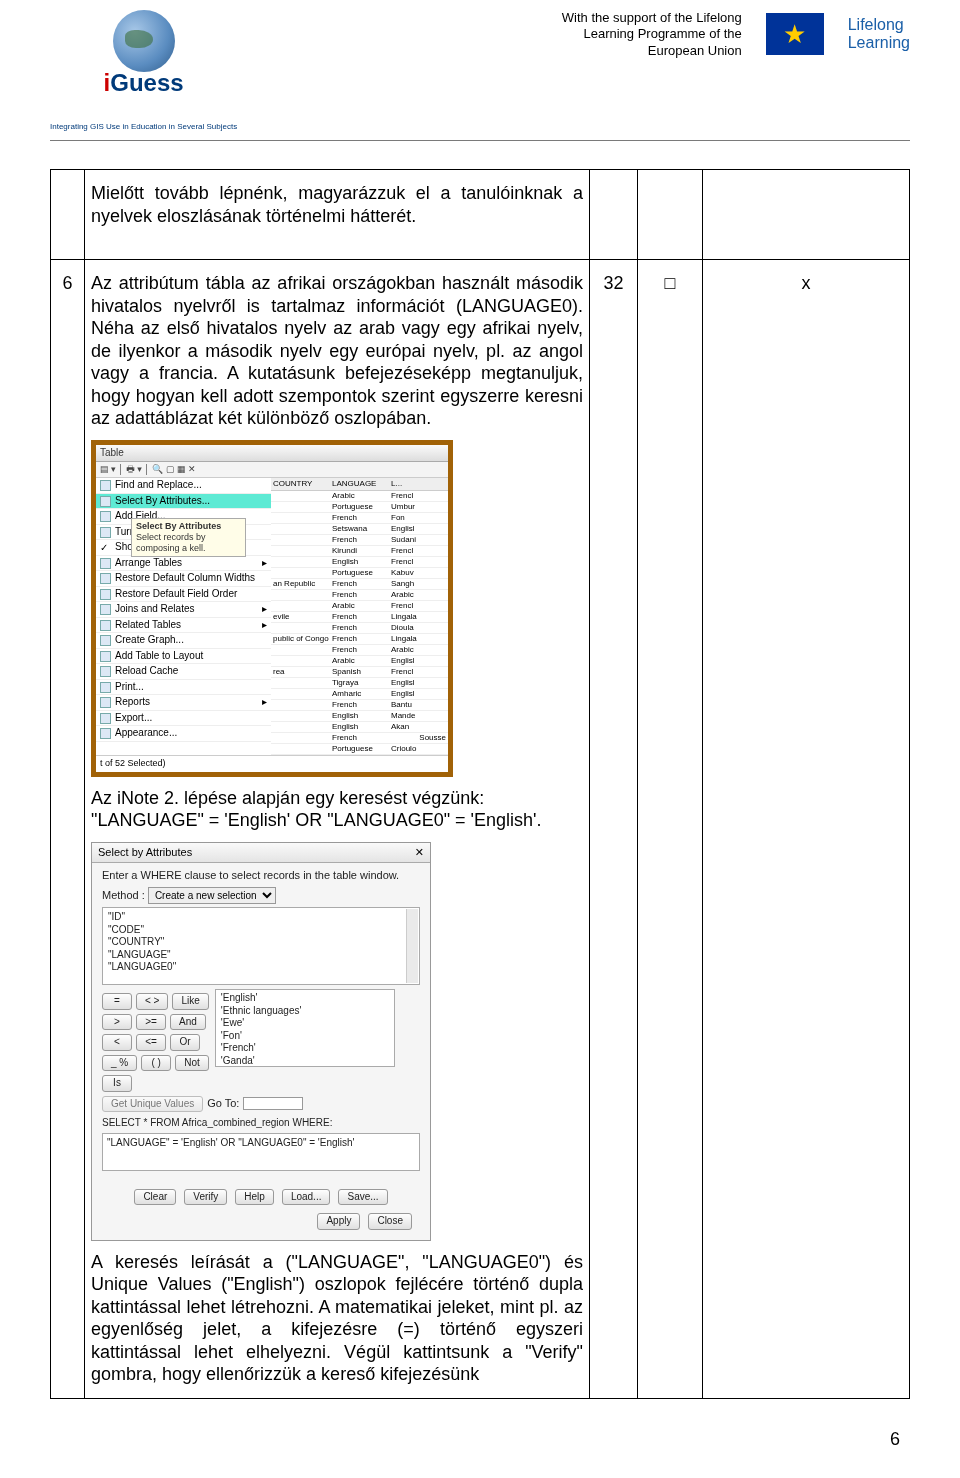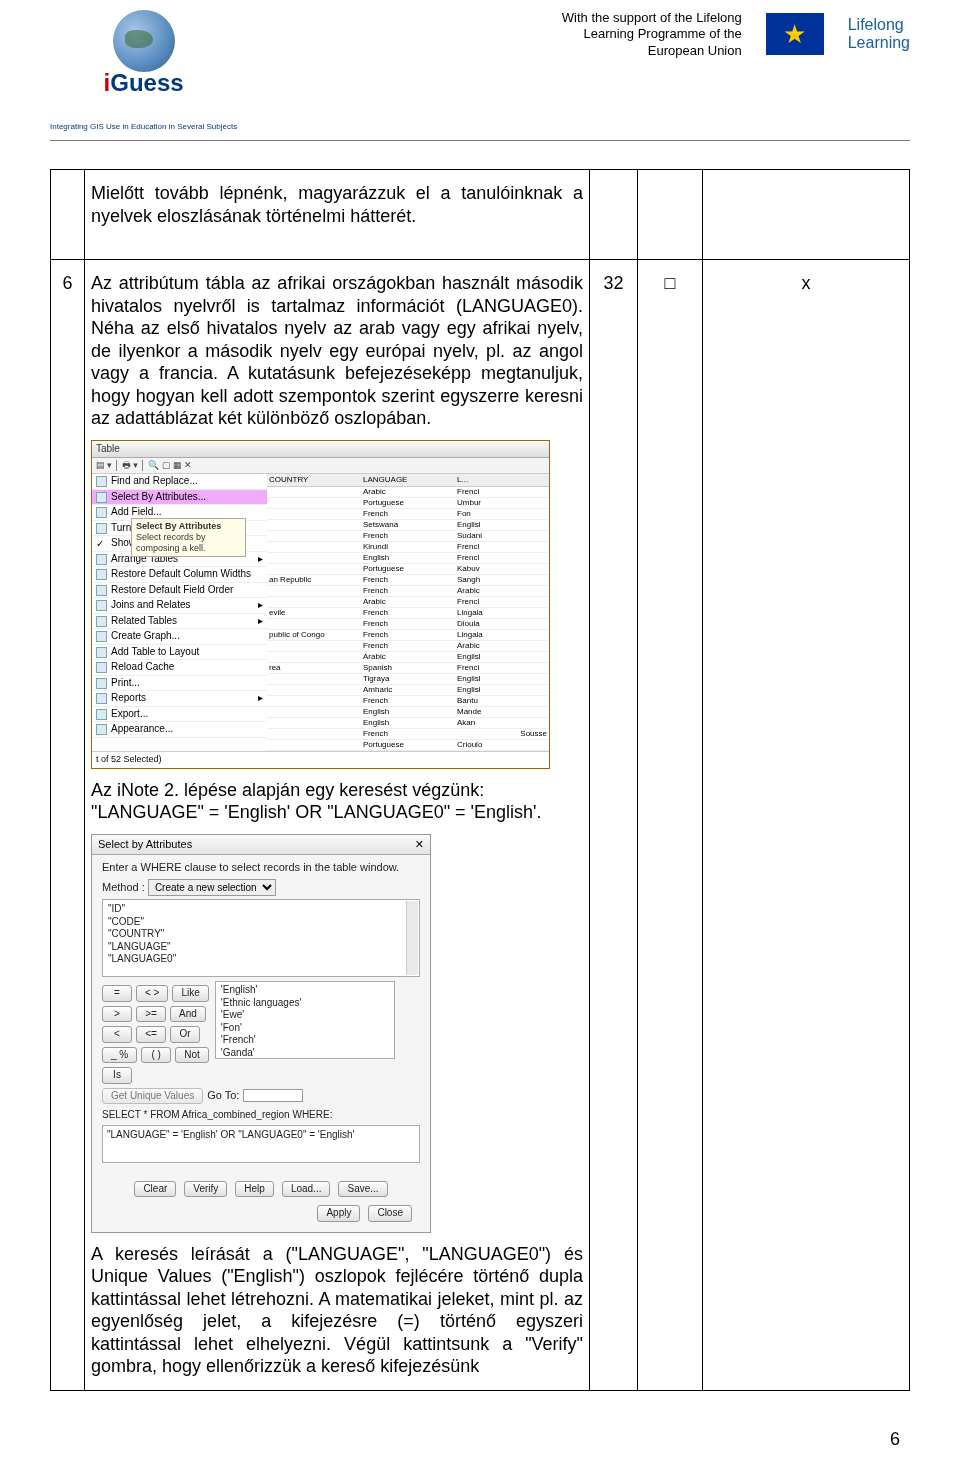--- a/index.html
+++ b/index.html
@@ -74,40 +74,40 @@
   td.num { width: 34px; text-align: center; }
   td.mid { width: 505px; }
   td.c32 { width: 48px; text-align: center; }
   td.box { width: 65px; text-align: center; font-size: 20px; }
   td.x { text-align: center; }
   p.just { text-align: justify; }
   .figure {
     margin: 10px 0;
   }
   .fig1 {
-    width: 459px;
-    border: 1px solid #a16207;
+    width: 362px;
+    border: 5px solid #a16207;
     background: #fff;
     font-size: 10px;
   }
   .fig1 .titlebar {
     background: linear-gradient(#fafafa,#ddd);
     padding: 2px 4px;
     border-bottom: 1px solid #aaa;
     font-size: 10px; color:#333;
   }
   .fig1 .toolbar {
     background:#f4f4f4; padding:2px 4px; border-bottom:1px solid #ccc;
     font-size:9px; color:#444;
   }
   .fig1 .row {
     display:flex; border-bottom:1px solid #eee;
     padding:1px 4px; align-items:center; gap:4px;
   }
-  .fig1 .row.sel { background:#f0abfc; }
+  .fig1 .row.sel { background:#5eead4; }
   .fig1 .row .ic {
     width:11px;height:11px;background:#dce8f5;border:1px solid #7aa;
   }
   .fig1 .menu { width: 175px; }
   .fig1-wrap { position:relative; }
   .tooltip {
     position:absolute; left:40px; top:78px;
     background:#fffde8; border:1px solid #aaa;
     font-size:9px; padding:2px 4px; width:115px;
     color:#333;

